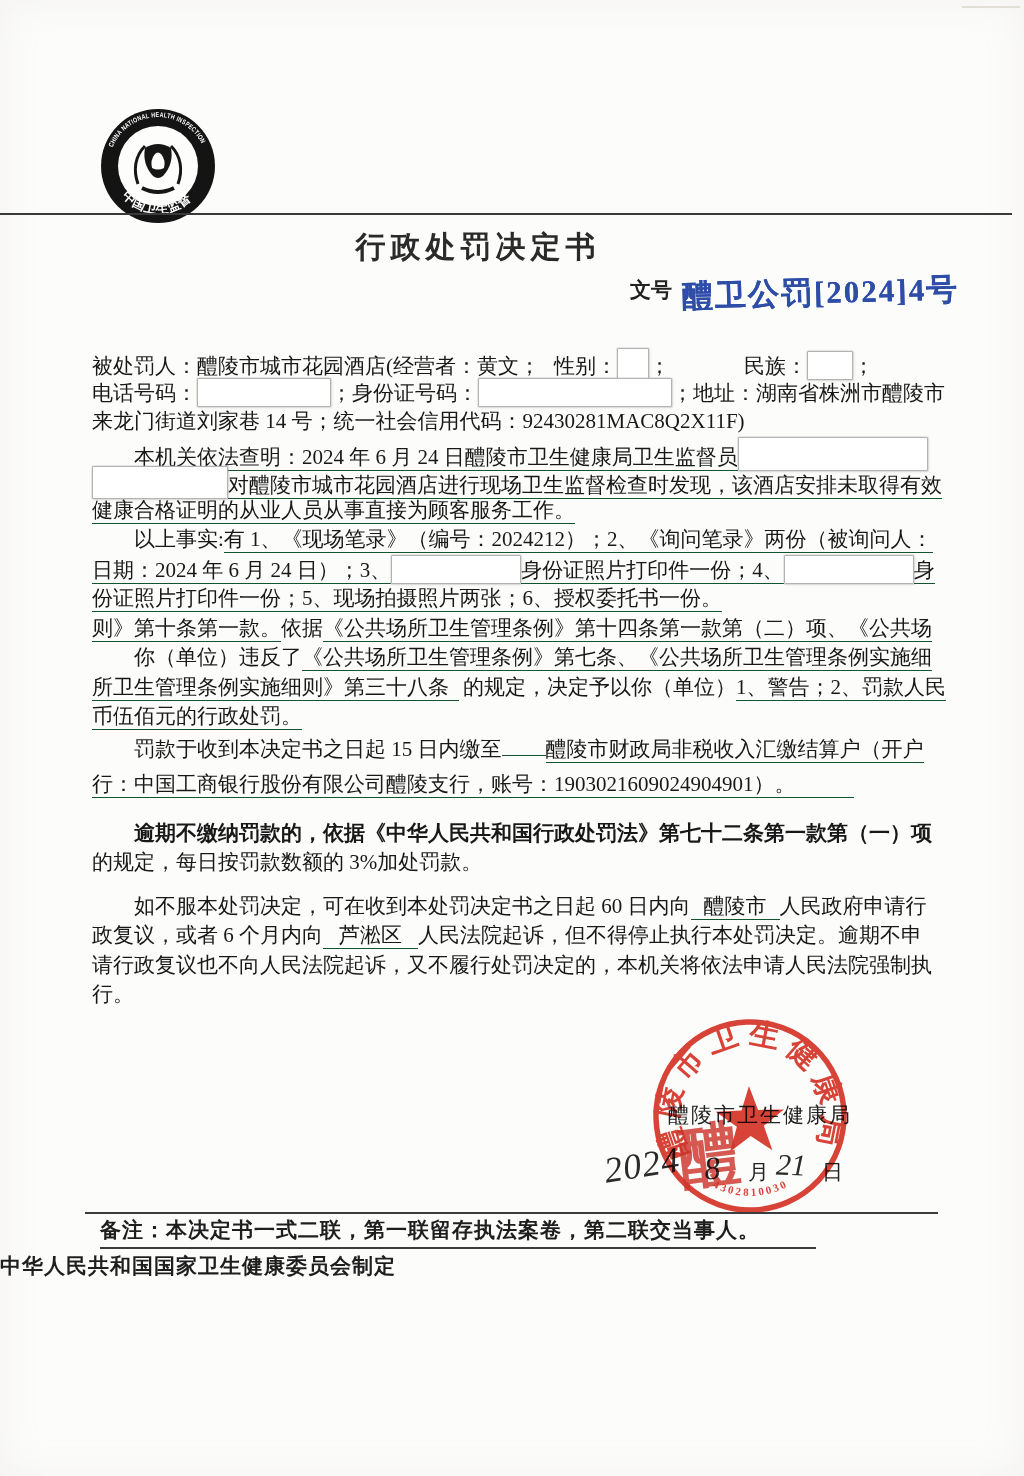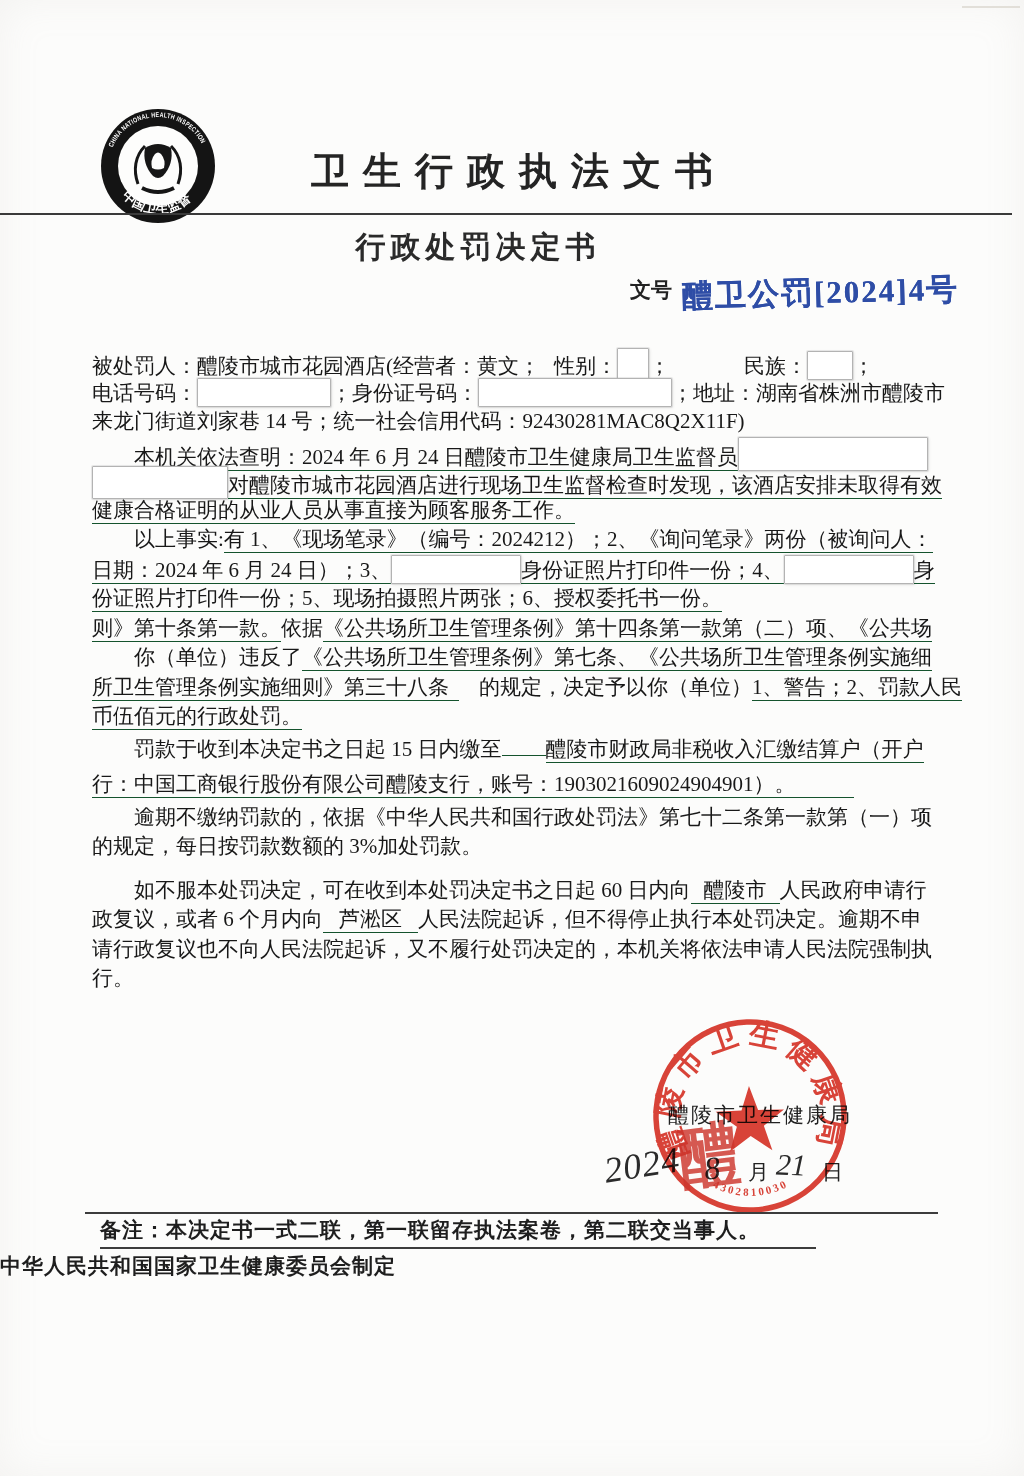--- a/index.html
+++ b/index.html
@@ -78,46 +78,45 @@
         <textPath href="#logoArcBot">中国卫生监督</textPath>
       </text>
       <path d="M 47,42 q 13,-8 26,0 q 3,16 -8,28 q -5,4 -10,0 q -11,-12 -8,-28 z" fill="#161616"></path>
       <path d="M 54,62 q -2,-8 3,-14 q 3,-3 6,0 q 5,6 3,14 q -6,3 -12,0 z" fill="#fdfdfc"></path>
       <path d="M 40,78 C 35,64 37,50 47,40" stroke="#161616" stroke-width="3" fill="none"></path>
       <path d="M 80,78 C 85,64 83,50 73,40" stroke="#161616" stroke-width="3" fill="none"></path>
       <path d="M 44,82 q 16,8 32,0" stroke="#161616" stroke-width="4" fill="none"></path>
     </svg>
   </div>
 
-  <div class="category-title">卫生行政执法文书</div>
   <div class="divider"></div>
   <div class="doc-title">行政处罚决定书</div>
 
   <div class="docno-row">
     <span class="docno-label">文号</span>
     <span class="docno-value">醴卫公罚[2024]4号</span>
   </div>
 
   <div class="doc-body">
       <div class="doc-line"><span class="pl">被处罚人：醴陵市城市花园酒店(经营者：黄文；</span><span class="pl" style="margin-left: 14px; font-family: Liberation Mono, monospace;">性别：</span><span class="rbox" style="width: 30px; height: 30px;"></span><span class="pl">；</span><span class="pl" style="margin-left: 74px;">民族：</span><span class="rbox" style="width: 44px; height: 27px;"></span><span class="pl">；</span></div>
       <div class="doc-line"><span class="pl">电话号码：</span><span class="rbox" style="width: 132px;"></span><span class="pl">；身份证号码：</span><span class="rbox" style="width: 192px;"></span><span class="pl">；地址：湖南省株洲市醴陵市</span></div>
       <div class="doc-line"><span class="pl">来龙门街道刘家巷 14 号；统一社会信用代码：92430281MAC8Q2X11F)</span></div>
       <div class="doc-line ind"><span class="u">本机关依法查明：2024 年 6 月 24 日醴陵市卫生健康局卫生监督员</span><span class="rbox" style="width: 188px; height: 32px;"></span></div>
       <div class="doc-line"><span class="rbox" style="width: 134px; height: 31px;"></span><span class="u">对醴陵市城市花园酒店进行现场卫生监督检查时发现，该酒店安排未取得有效</span></div>
       <div class="doc-line"><span class="u">健康合格证明的从业人员从事直接为顾客服务工作。</span></div>
       <div class="doc-line ind"><span class="pl">以上事实:</span><span class="u">有 1、《现场笔录》（编号：2024212）；2、《询问笔录》两份（被询问人：</span></div>
       <div class="doc-line"><span class="u">日期：2024 年 6 月 24 日）；3、</span><span class="rbox" style="width: 128px;"></span><span class="u">身份证照片打印件一份；4、</span><span class="rbox" style="width: 128px;"></span><span class="u">身</span></div>
       <div class="doc-line"><span class="u">份证照片打印件一份；5、现场拍摄照片两张；6、授权委托书一份。</span></div>
       <div class="doc-line"><span class="u">则》第十条第一款。</span><span class="pl">依据</span><span class="u">《公共场所卫生管理条例》第十四条第一款第（二）项、《公共场</span></div>
       <div class="doc-line ind"><span class="pl">你（单位）违反了</span><span class="u">《公共场所卫生管理条例》第七条、《公共场所卫生管理条例实施细</span></div>
-      <div class="doc-line"><span class="u" style="padding-right: 10px;">所卫生管理条例实施细则》第三十八条</span><span class="pl" style="margin-left: 20px;">的规定，决定予以你（单位）</span><span class="u">1、警告；2、罚款人民</span></div>
+      <div class="doc-line"><span class="u" style="padding-right: 10px;">所卫生管理条例实施细则》第三十八条</span><span class="pl" style="margin-left: 4px;">的规定，决定予以你（单位）</span><span class="u">1、警告；2、罚款人民</span></div>
       <div class="doc-line"><span class="u">币伍佰元的行政处罚。</span></div>
       <div class="doc-line ind" style="margin-top: 3px;"><span class="pl">罚款于收到本决定书之日起 15 日内缴至</span><span class="u blank" style="width: 44px;"></span><span class="u">醴陵市财政局非税收入汇缴结算户（开户</span></div>
       <div class="doc-line" style="margin-top: 6px;"><span class="u" style="padding-right: 58px; text-align: center;">行：中国工商银行股份有限公司醴陵支行，账号：1903021609024904901）。</span></div>
-      <div class="doc-line ind" style="margin-top: 3px;"><span class="pl">逾期不缴纳罚款的，依据《中华人民共和国行政处罚法》第七十二条第一款第（一）项</span></div>
+      <div class="doc-line ind" style="margin-top: 19px; font-weight: bold;"><span class="pl">逾期不缴纳罚款的，依据《中华人民共和国行政处罚法》第七十二条第一款第（一）项</span></div>
       <div class="doc-line"><span class="pl">的规定，每日按罚款数额的 3%加处罚款。</span></div>
       <div class="doc-line ind" style="margin-top: 14px;"><span class="pl">如不服本处罚决定，可在收到本处罚决定书之日起 60 日内向</span><span class="u" style="padding-right: 13px; padding-left: 13px;">醴陵市</span><span class="pl">人民政府申请行</span></div>
       <div class="doc-line"><span class="pl">政复议，或者 6 个月内向</span><span class="u" style="padding-right: 16px; padding-left: 16px;">芦淞区</span><span class="pl">人民法院起诉，但不得停止执行本处罚决定。逾期不申</span></div>
       <div class="doc-line"><span class="pl">请行政复议也不向人民法院起诉，又不履行处罚决定的，本机关将依法申请人民法院强制执</span></div>
       <div class="doc-line"><span class="pl">行。</span></div>
     </div>
 
   <div class="agency-printed">醴陵市卫生健康局</div>
   <div class="date-year">2024</div>
   <div class="date-month">8</div>

